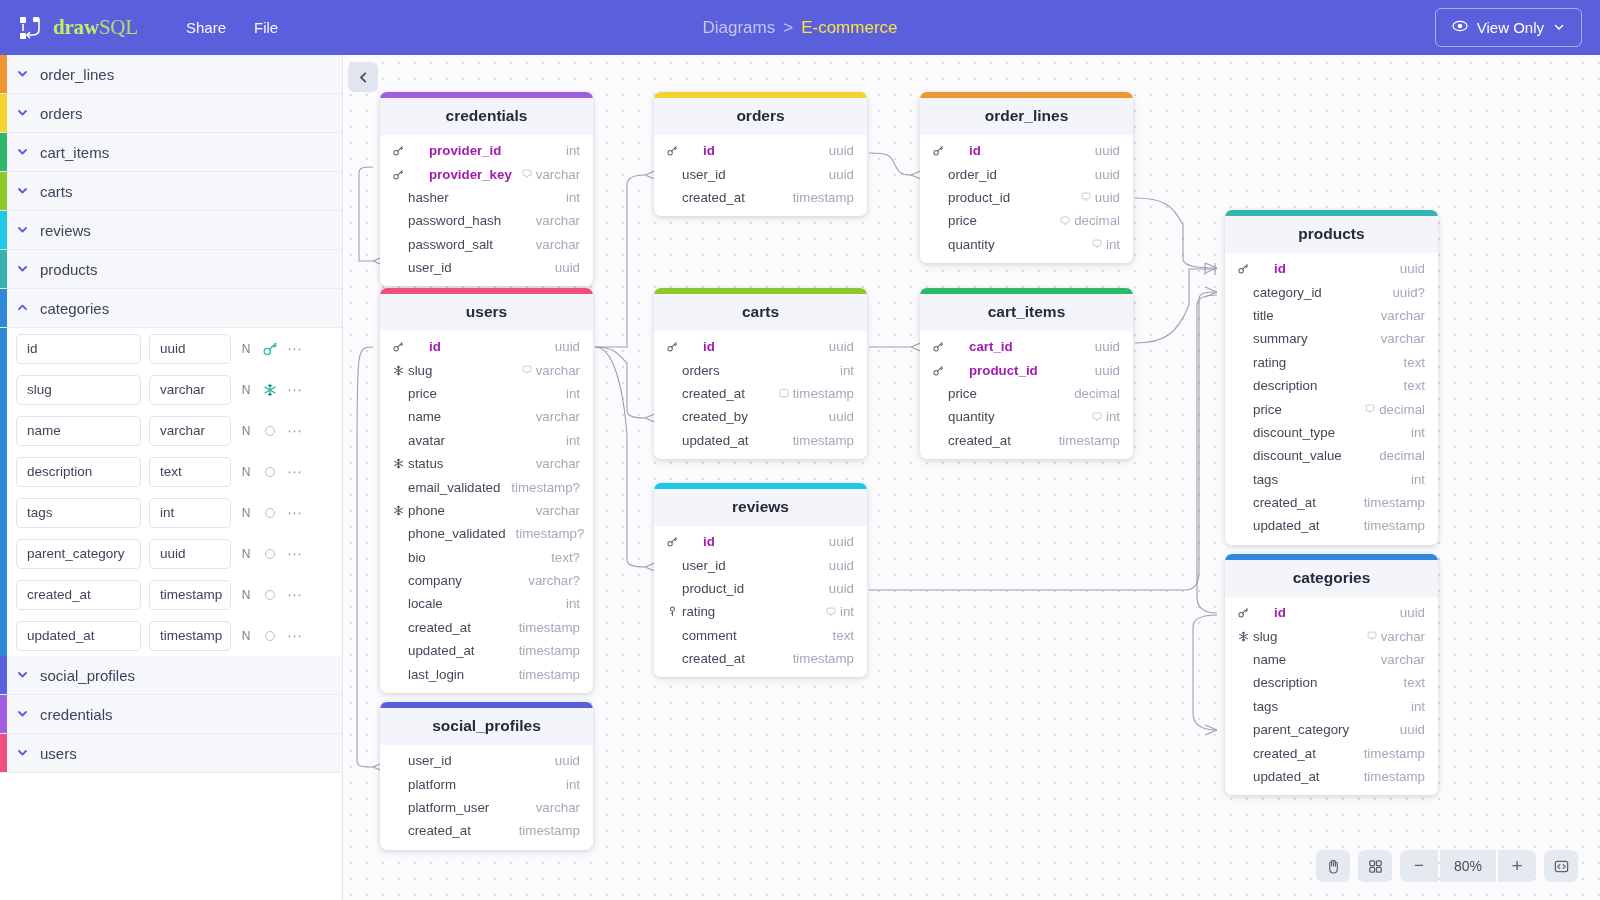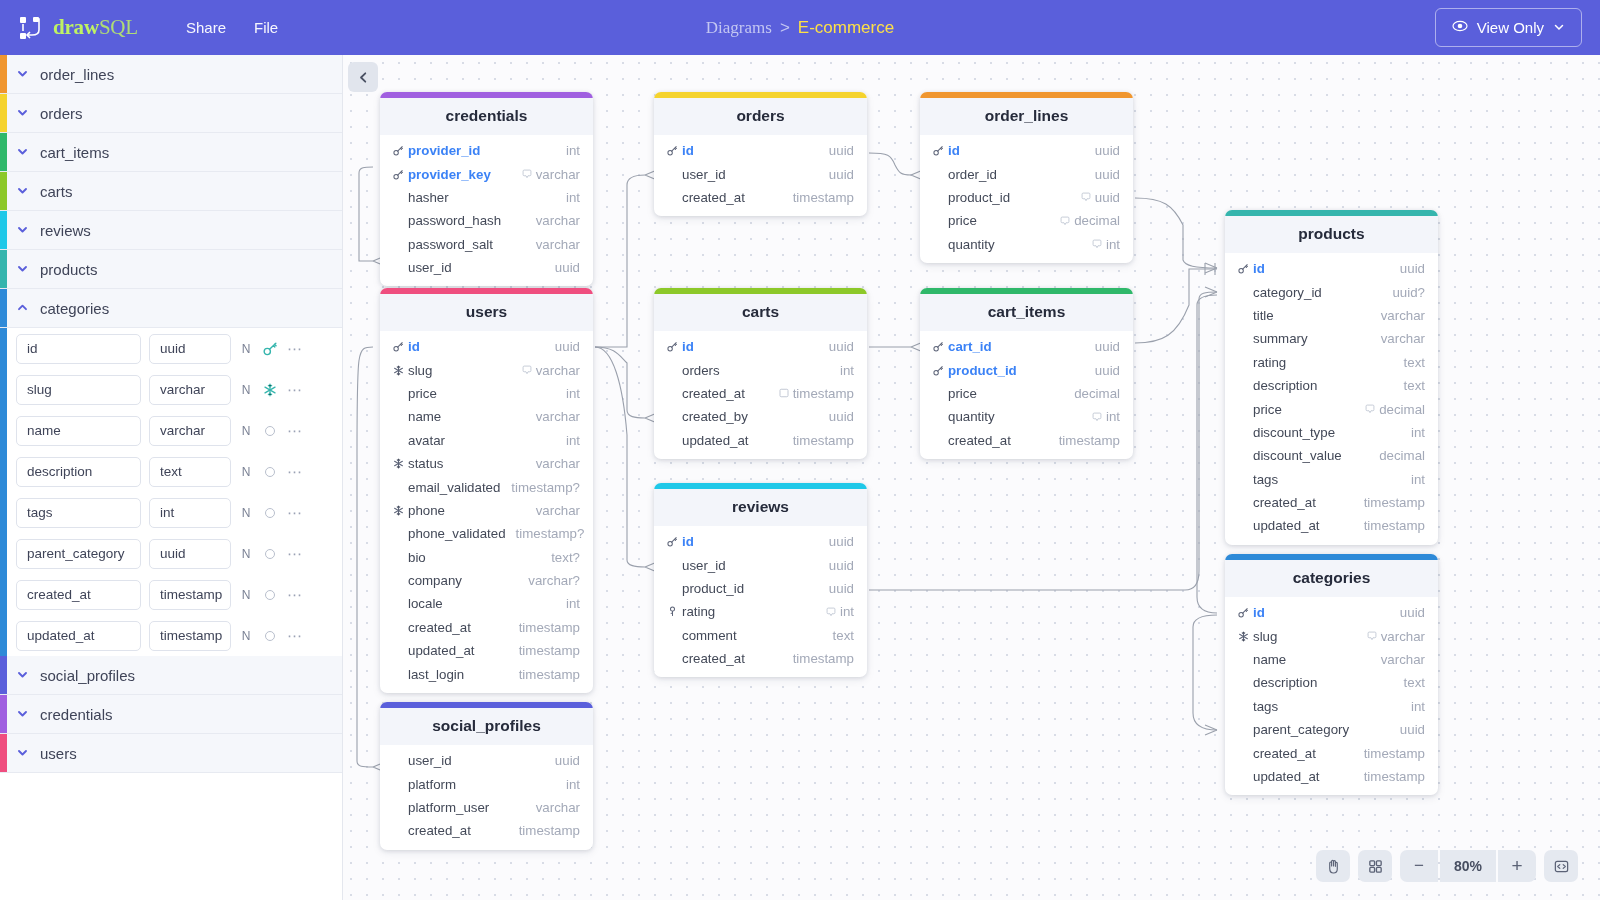--- a/index.html
+++ b/index.html
@@ -22,21 +22,21 @@
   .logo-text span { font-weight: 400; opacity: .85; }
   .menu-link {
     color: #ffffff; font-size: 15px; padding: 6px 14px; border-radius: 5px;
     cursor: pointer; opacity: .95;
   }
   #breadcrumb {
     position: absolute; left: 0; right: 0; top: 0; height: 55px;
     display: flex; align-items: center; justify-content: center;
     pointer-events: none; font-size: 17px;
   }
-  #breadcrumb .crumb-root { color: #c3c6f2; font-family: Liberation Serif, serif; }
+  #breadcrumb .crumb-root { color: #c3c6f2; }
   #breadcrumb .crumb-sep { color: #c3c6f2; margin: 0 8px; }
   #breadcrumb .crumb-current { color: #fde047; }
   #view-only-btn {
     margin-left: auto; display: flex; align-items: center; gap: 9px;
     border: 1px solid rgba(255,255,255,.5); border-radius: 6px;
     padding: 9px 16px; color: #fff; font-size: 15px; cursor: pointer;
   }
 
   
   #sidebar {
@@ -98,37 +98,37 @@
     background: #f3f5fa; text-align: center; font-size: 15.5px; font-weight: 700;
     color: #262b3b; padding: 9px 0 10px;
   }
   .tbl-body { padding: 4px 0 7px; }
   .col-row {
     display: flex; align-items: center; height: 23.4px;
     padding: 0 13px; font-size: 13.3px;
   }
   .col-ic { width: 15px; flex: 0 0 15px; display: flex; align-items: center; color: #6b7285; }
   .col-nm { color: #434958; white-space: nowrap; }
-  .col-nm.pk { font-weight: 700; color: #3b82f6; }
+  .col-nm.pk { font-weight: 700; color: #a21caf; margin-left: 21px; }
   .col-sp { flex: 1 1 auto; min-width: 10px; }
   .col-ty { color: #a3a9b8; white-space: nowrap; display: flex; align-items: center; gap: 4px; }
   .note-ic { color: #bfc5d2; display: flex; align-items: center; }
 
   
   #zoom-toolbar {
     position: absolute; right: 22px; bottom: 18px; display: flex;
     align-items: center; gap: 8px; z-index: 30;
   }
   .tb-btn {
     background: #e5e9f0; border-radius: 7px; height: 32px; min-width: 34px;
     display: flex; align-items: center; justify-content: center;
     color: #5b6276; cursor: pointer; font-size: 14px;
   }
   .tb-group { display: flex; align-items: center; gap: 2px; }
-  #zoom-level { font-size: 14px; color: #474e61; font-weight: 700; padding: 0 7px; }
+  #zoom-level { font-size: 14px; color: #474e61; font-weight: 400; padding: 0 7px; }
 </style>
 </head>
 <body>
 
 <div id="app-header">
   <div class="logo-wrap">
     <span class="logo-mark">
       <svg width="26" height="26" viewBox="0 0 26 26">
         <rect x="2" y="2" width="6" height="6" rx="1" fill="#fff"></rect>
         <rect x="2" y="18" width="6" height="6" rx="1" fill="#fff"></rect>

